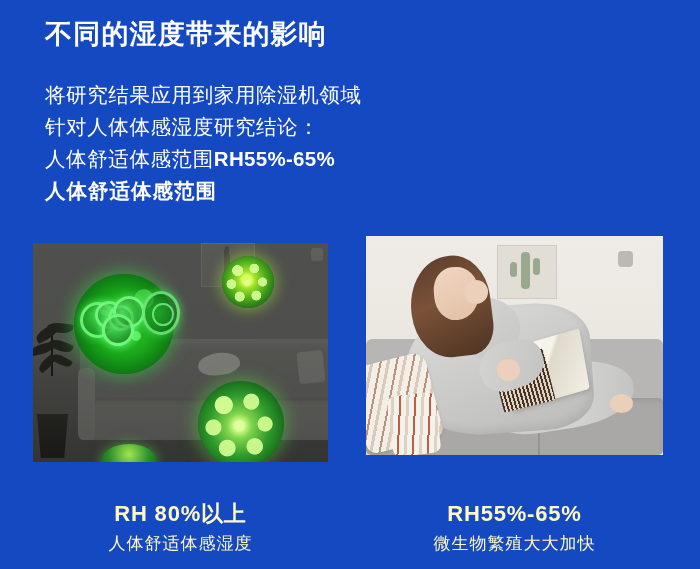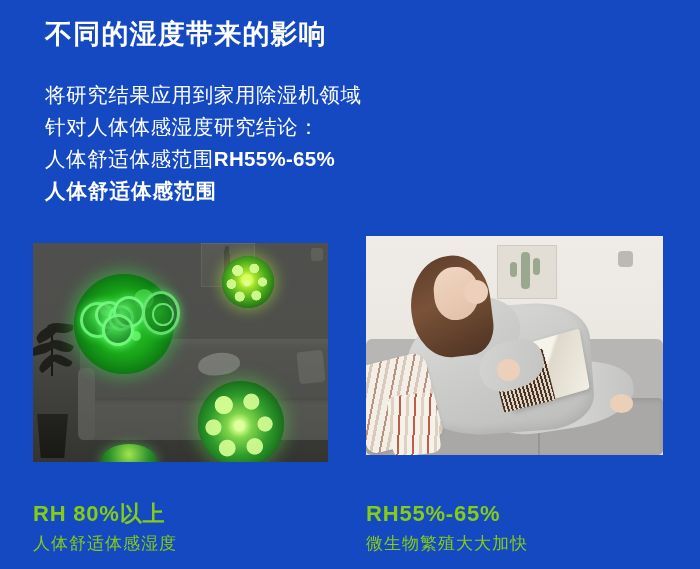--- a/index.html
+++ b/index.html
@@ -505,21 +505,22 @@
     height: 24%;
     background:
       repeating-linear-gradient(88deg, #4a3226 0 2px, #ddd4c2 2px 4px);
     border-radius: 2px;
     transform: rotate(-14deg);
   }
 
   
   .caption {
     position: absolute;
-    color: #84cc16;
+    text-align: center;
+    color: #fef9c3;
   }
   .caption-left  { left: 33px;  top: 500px; width: 295px; }
   .caption-right { left: 366px; top: 500px; width: 297px; }
   .cap-title {
     display: block;
     font-size: 22px;
     font-weight: bold;
     letter-spacing: 0.8px;
     line-height: 28px;
     white-space: nowrap;

